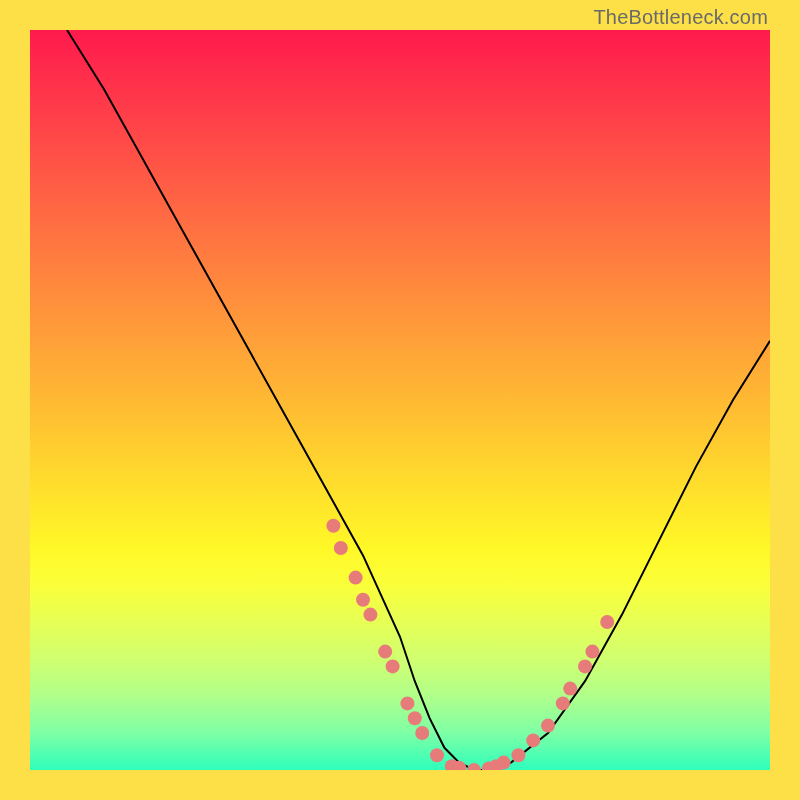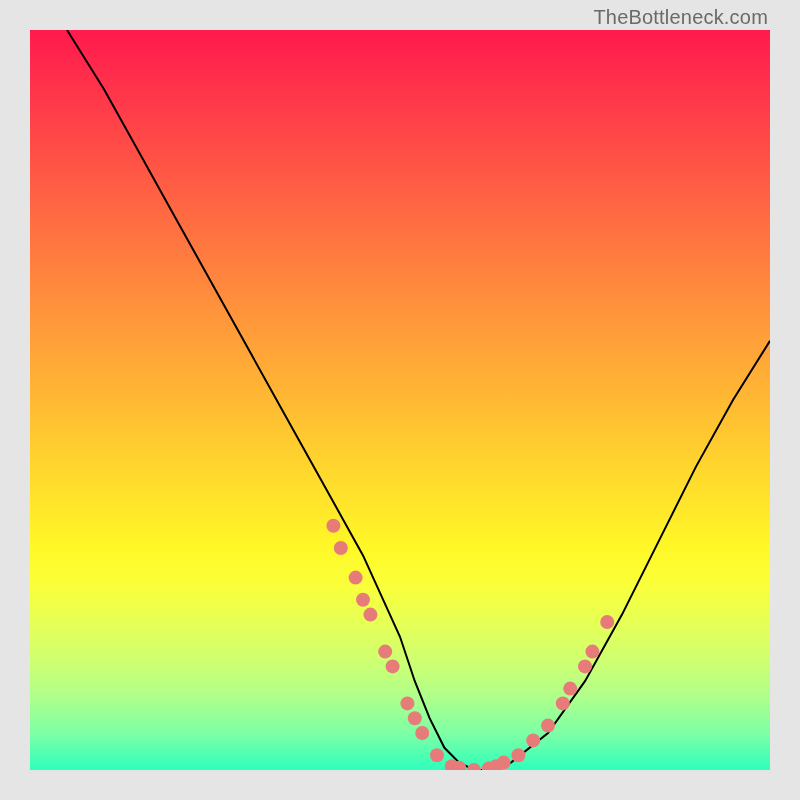--- a/index.html
+++ b/index.html
@@ -8,21 +8,21 @@
     background: #000;
     width: 800px;
     height: 800px;
     overflow: hidden;
     font-family: Arial, sans-serif;
   }
   .frame {
     position: relative;
     width: 800px;
     height: 800px;
-    background: #e5e5e5;
+    background: #fde047;
   }
   .plot-area {
     position: absolute;
     left: 30px;
     top: 30px;
     width: 740px;
     height: 740px;
     background: linear-gradient(to bottom,
       #ff1a4d 0%,
       #ff3a4a 10%,

